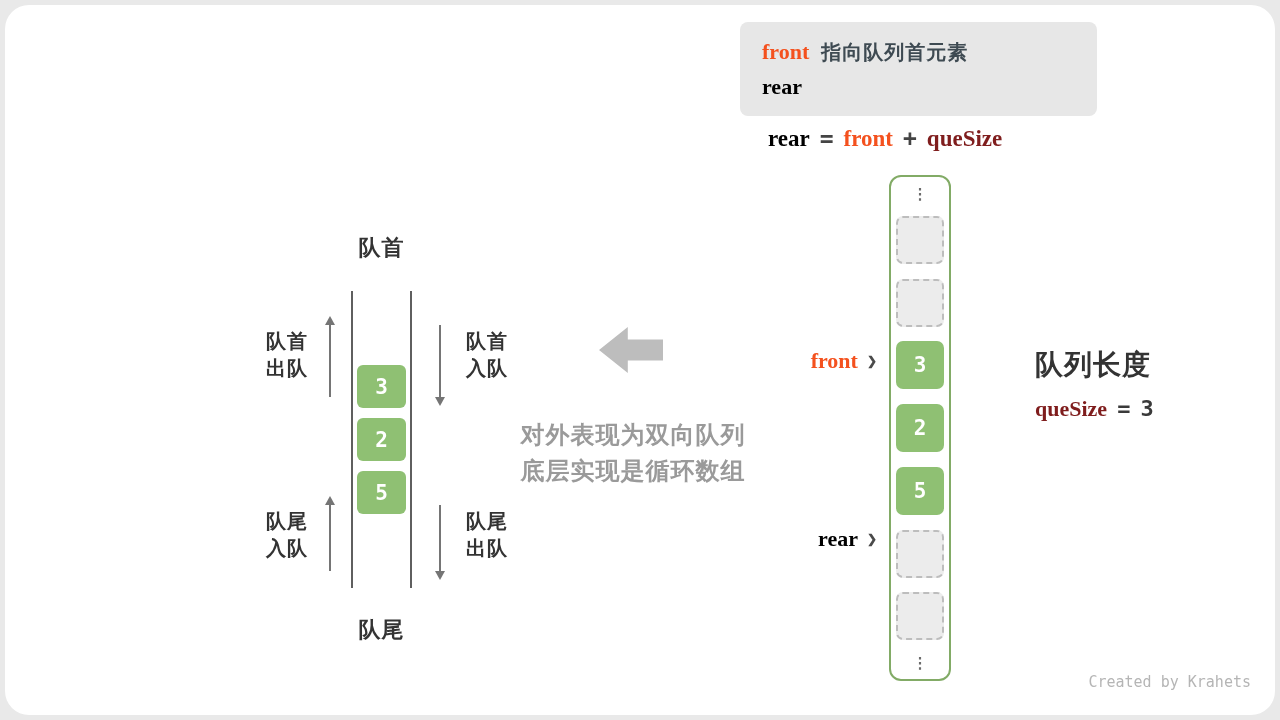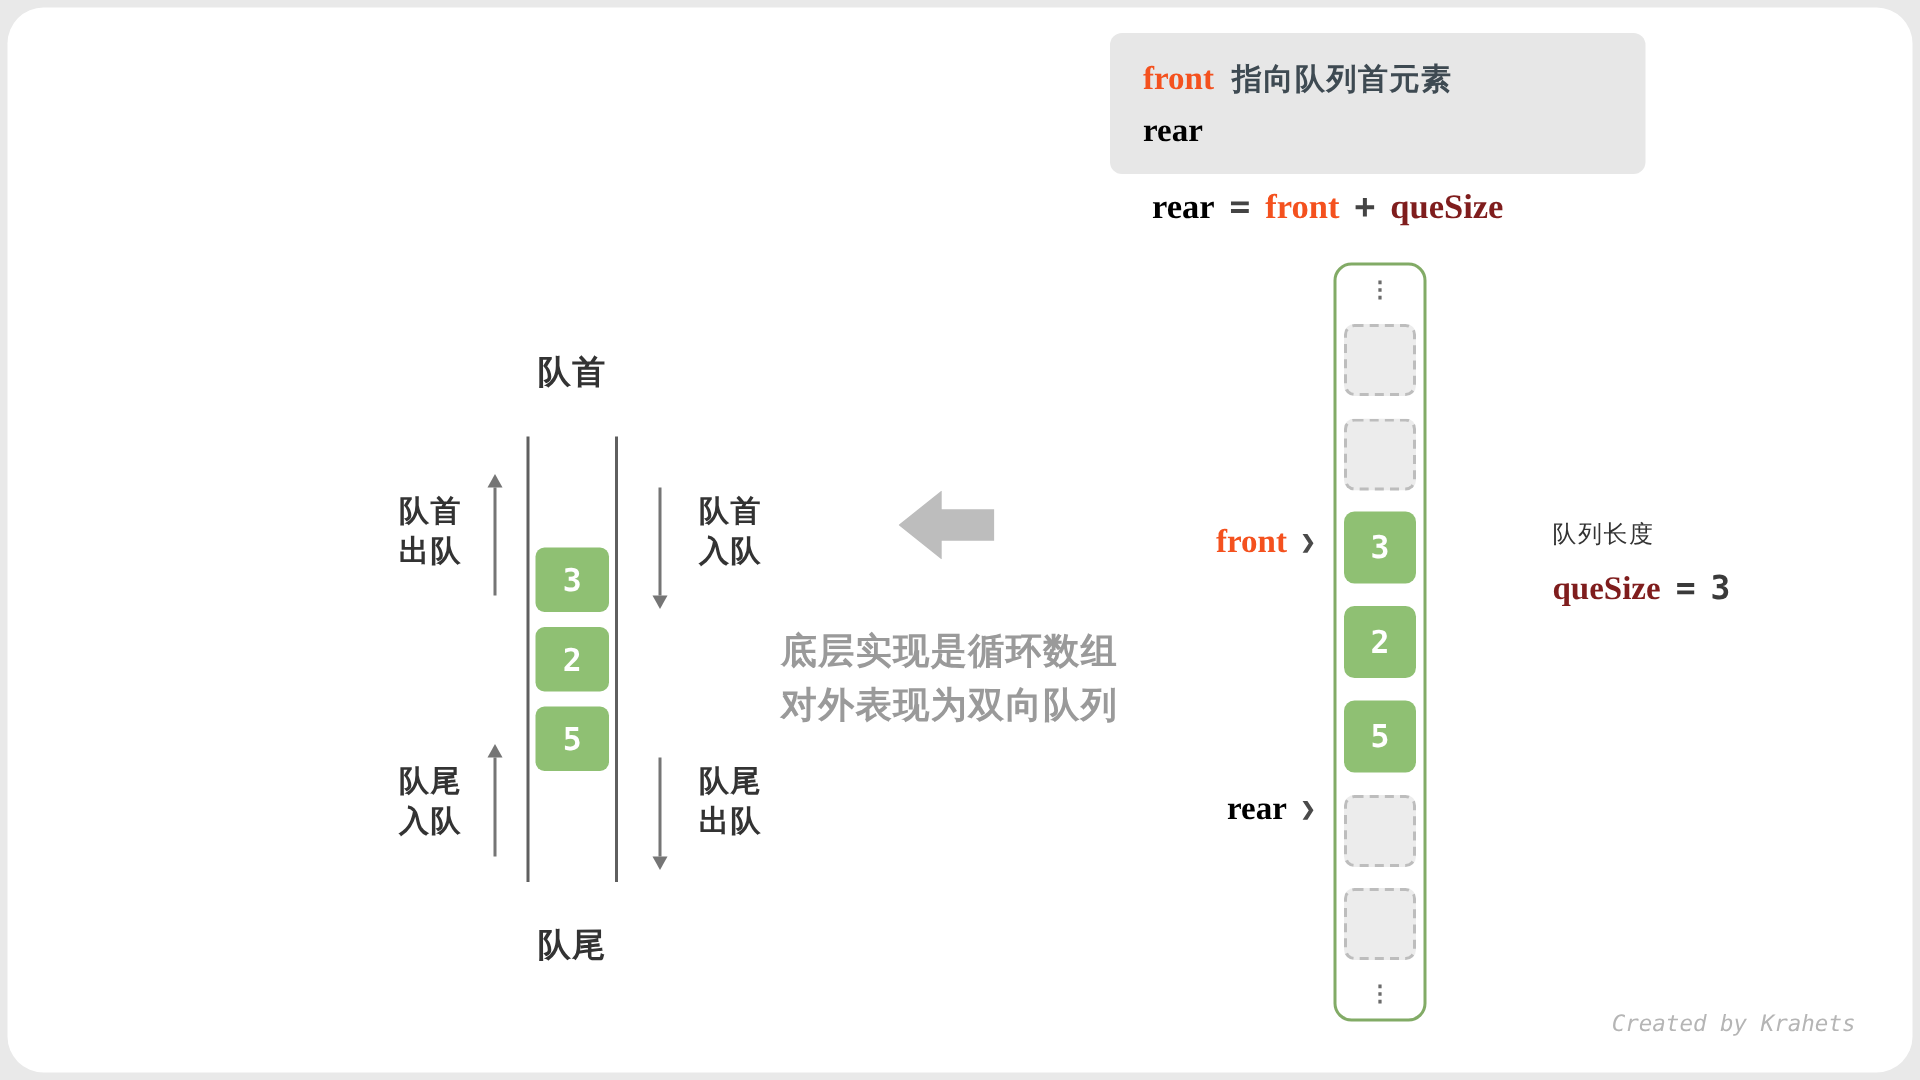--- a/index.html
+++ b/index.html
@@ -119,27 +119,27 @@
     position: absolute; width: 112px;
     display: flex; align-items: center; justify-content: flex-end; gap: 9px;
   }
   .pointer .code { font-size: 22px; }
   .pointer .chev { color: #4a4a4a; font-size: 12px; font-weight: bold; }
   .ptr-front { left: 760px; top: 343px; }
   .ptr-rear  { left: 760px; top: 521px; }
 
   
   .len-note { position: absolute; left: 1030px; top: 341px; }
-  .len-note .t1 { font-size: 16px; font-weight: 400; color: #333; letter-spacing: 1px; }
+  .len-note .t1 { font-size: 28px; font-weight: 700; color: #333; letter-spacing: 1px; }
   .len-note .t2 { margin-top: 12px; display: flex; align-items: baseline; gap: 10px; font-size: 22px; }
   .len-note .op, .len-note .val { color: #3a3a3a; font-family: "DejaVu Sans Mono", monospace; font-weight: bold; }
 
   .credit {
-    position: absolute; right: 38px; bottom: 24px;
-    font-family: "DejaVu Sans Mono", monospace; font-size: 15px; color: #b5b5b5; font-style: italic;
+    position: absolute; right: 24px; bottom: 24px;
+    font-family: "DejaVu Sans Mono", monospace; font-size: 15px; color: #b5b5b5;
   }
 </style>
 </head>
 <body>
 
 <div class="canvas">
 
   <div class="info-box">
     <div class="info-line">
       <span class="code orange">front</span>
@@ -184,22 +184,22 @@
     <div>入队</div>
   </div>
   <div class="side-label sl-br">
     <div>队尾</div>
     <div>出队</div>
   </div>
 
   <div class="big-arrow"></div>
 
   <div class="caption">
+    <div>对外表现为双向队列</div>
     <div>底层实现是循环数组</div>
-    <div>对外表现为双向队列</div>
   </div>
 
   <div class="array-box">
     <div class="dots">⋮</div>
     <div class="cell empty"></div>
     <div class="cell empty"></div>
     <div class="cell filled">3</div>
     <div class="cell filled">2</div>
     <div class="cell filled">5</div>
     <div class="cell empty"></div>

